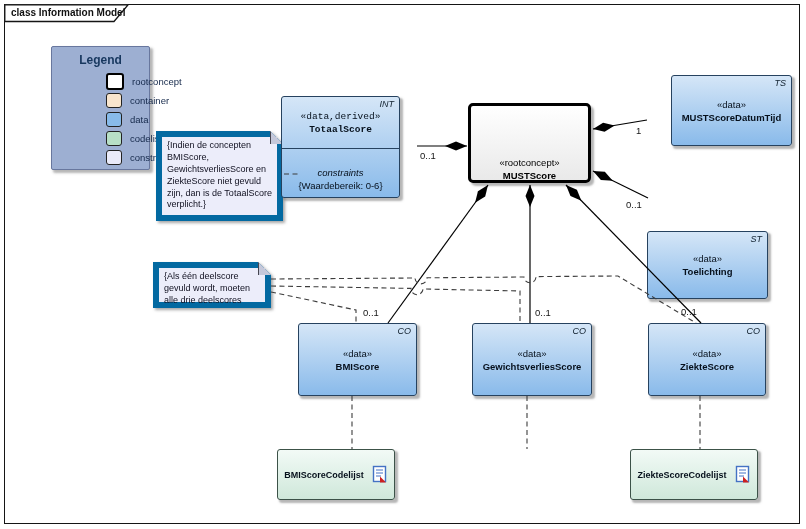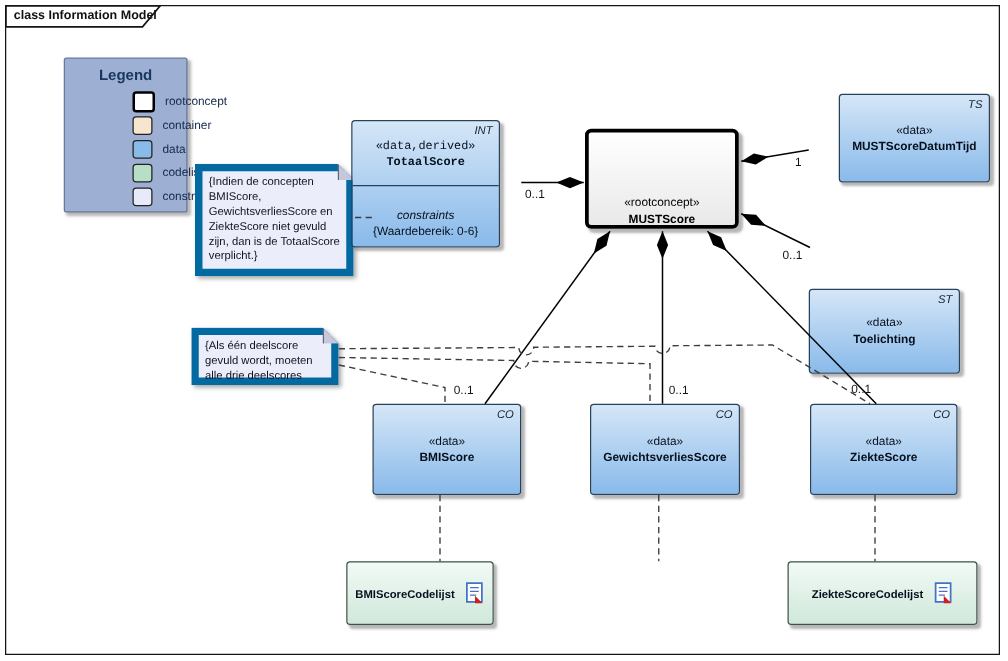--- a/index.html
+++ b/index.html
@@ -42,21 +42,21 @@
   .b-ziekte{left:648px;top:323px;width:118px;height:73px;}
 
   
   .rootcls{position:absolute;left:468px;top:103px;width:123px;height:80px;border:3px solid #000;border-radius:5px;background:linear-gradient(180deg,#ffffff 0%,#e9e9e9 100%);box-shadow:3px 3px 2px rgba(110,110,110,.5);font-size:9.5px;box-sizing:border-box;}
   .rootcls .cbody{justify-content:center;padding-top:26px;}
 
   
   .codelist{position:absolute;top:449px;height:51px;border:1px solid #3c5248;border-radius:3px;background:linear-gradient(180deg,#f2faf6 0%,#cfe8da 100%);box-shadow:2.5px 2.5px 2px rgba(110,110,110,.5);display:flex;align-items:center;justify-content:center;gap:8px;font-size:9px;font-weight:bold;color:#06101c;box-sizing:border-box;}
   .cl-bmi{left:277px;width:118px;}
   .cl-gewicht{left:437px;width:178px;}
-  .cl-ziekte{left:630px;width:152px;}
+  .cl-ziekte{left:630px;width:128px;}
   .doc-icon{flex:0 0 auto;}
 
   
   .mult{position:absolute;font-size:9.5px;color:#141414;z-index:5;white-space:nowrap;}
   .m-totaal{left:420px;top:150px;}
   .m-datumtijd{left:636px;top:125px;}
   .m-toelichting{left:626px;top:199px;}
   .m-bmi{left:363px;top:307px;}
   .m-gewicht{left:535px;top:307px;}
   .m-ziekte{left:681px;top:306px;}

